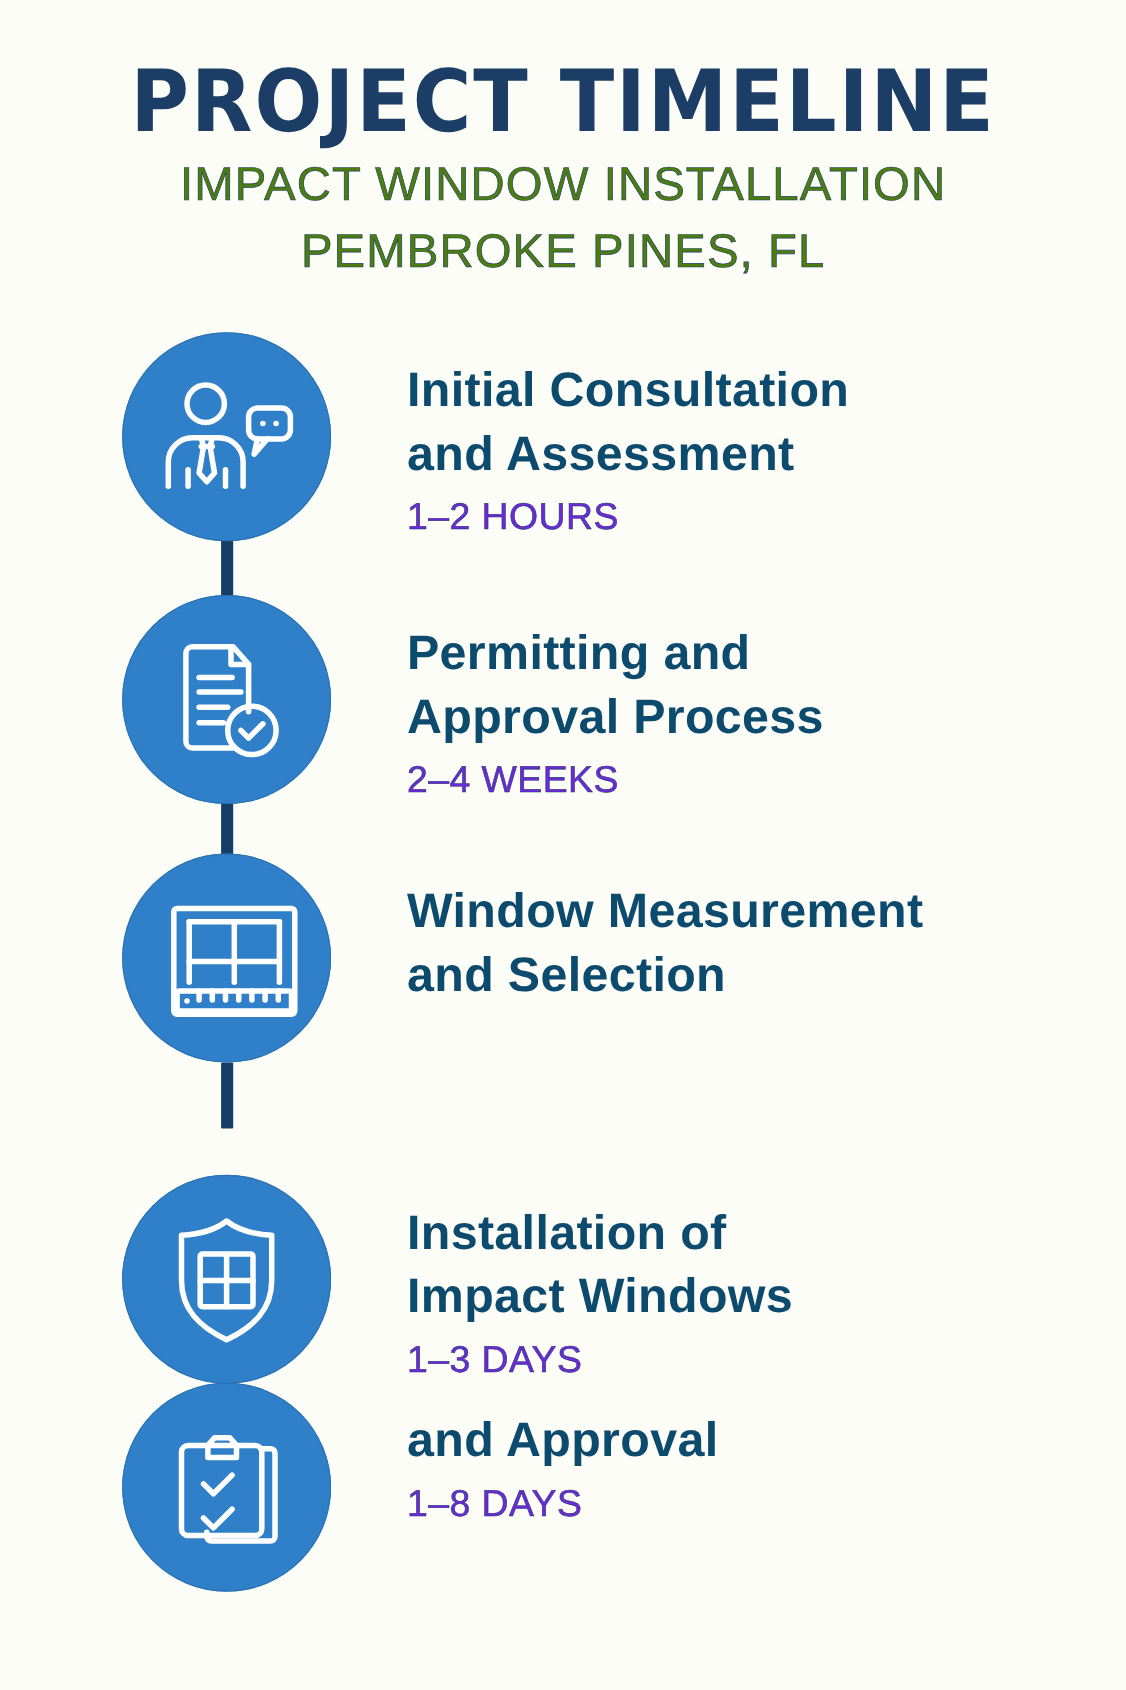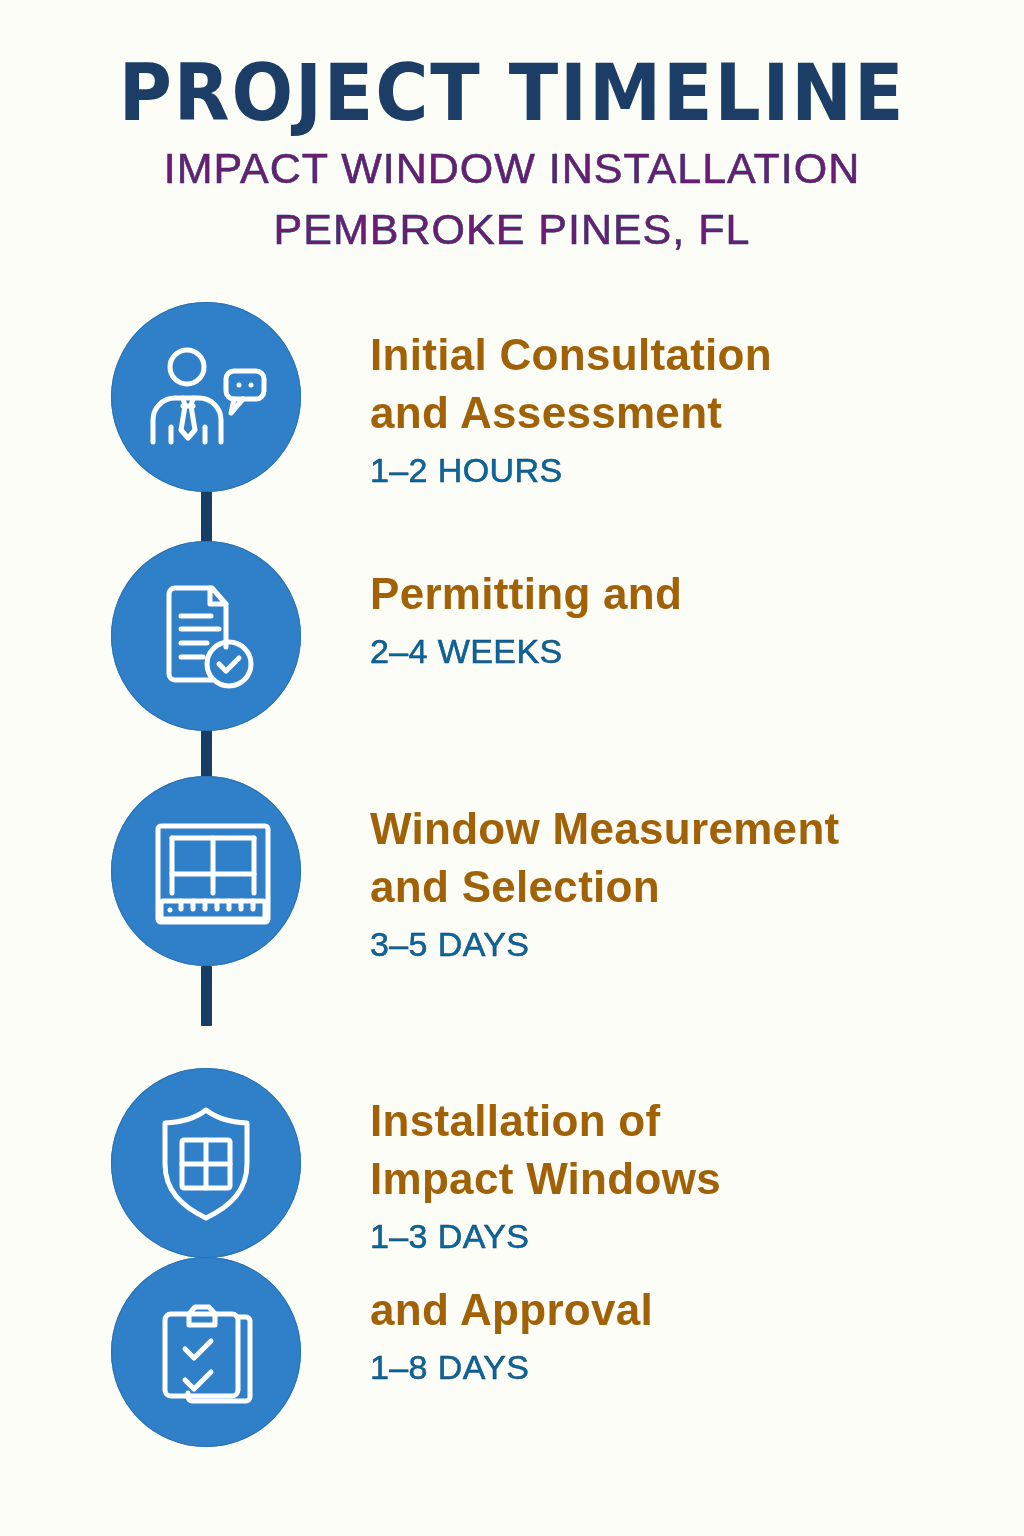--- a/index.html
+++ b/index.html
@@ -35,21 +35,21 @@
       font-family: "DejaVu Sans", sans-serif;
       transform: scaleX(0.93);
     }
     .subtitle {
       position: absolute;
       left: 0;
       width: 1024px;
       font-size: 43px;
       font-weight: 400;
       line-height: 50px;
-      color: #701a75;
+      color: #4d7c0f;
       letter-spacing: 1px;
       font-family: "Liberation Sans", sans-serif;
       -webkit-text-stroke: 0.6px #1b3d66;
     }
     .subtitle.l1 { top: 143px; }
     .subtitle.l2 { top: 204px; }
 
     .timeline {
       position: absolute;
       left: 0;
@@ -90,29 +90,29 @@
     .step-text {
       position: absolute;
       left: 370px;
       top: 24px;
       width: 620px;
     }
     .step-title {
       font-size: 44px;
       font-weight: 700;
       line-height: 58px;
-      color: #a16207;
+      color: #0c4a6e;
       letter-spacing: 0.3px;
     }
     .step-duration {
       margin-top: 6px;
       font-size: 34px;
       font-weight: 400;
       line-height: 44px;
-      color: #0369a1;
+      color: #6d28d9;
       letter-spacing: 0.4px;
       -webkit-text-stroke: 0.5px #1a3a5f;
     }
   </style>
 </head>
 <body>
 
 <div class="header">
   <div class="title">PROJECT TIMELINE</div>
   <div class="subtitle l1">IMPACT WINDOW INSTALLATION</div>
@@ -156,20 +156,21 @@
         <line x1="40" y1="45" x2="70" y2="45"></line>
         <line x1="40" y1="58" x2="78" y2="58"></line>
         <line x1="40" y1="72" x2="66" y2="72"></line>
         <line x1="40" y1="86" x2="62" y2="86"></line>
         <circle cx="88" cy="93" r="22"></circle>
         <path d="M78 93 l7 7 13-13"></path>
       </svg>
     </div>
     <div class="step-text">
       <div class="step-title">Permitting and</div>
+      <div class="step-title">Approval Process</div>
       <div class="step-duration">2–4 WEEKS</div>
     </div>
   </div>
 
   <div class="step" style="top:776px;">
     <div class="circle">
       <svg viewBox="0 0 130 130" fill="none" stroke="#ffffff" stroke-width="5" stroke-linecap="round" stroke-linejoin="round">
         <rect x="17" y="20" width="110" height="96" rx="3"></rect>
         <line x1="31" y1="32" x2="113" y2="32"></line>
         <line x1="31" y1="32" x2="31" y2="87"></line>
@@ -183,21 +184,20 @@
         <line x1="64" y1="95" x2="64" y2="103"></line>
         <line x1="76" y1="95" x2="76" y2="103"></line>
         <line x1="88" y1="95" x2="88" y2="103"></line>
         <line x1="100" y1="95" x2="100" y2="103"></line>
         <line x1="112" y1="95" x2="112" y2="103"></line>
       </svg>
     </div>
     <div class="step-text">
       <div class="step-title">Window Measurement</div>
       <div class="step-title">and Selection</div>
-      <div class="step-duration">3–5 DAYS</div>
     </div>
   </div>
 
   <div class="step" style="top:1068px;padding-left:12px;">
     <div class="circle">
       <svg viewBox="0 0 130 130" fill="none" stroke="#ffffff" stroke-width="5" stroke-linecap="round" stroke-linejoin="round">
         <path d="M65 12 C55 20 42 24 24 25 V66 C24 92 40 108 65 120 C90 108 106 92 106 66 V25 C88 24 75 20 65 12 Z"></path>
         <rect x="41" y="42" width="48" height="48" rx="2"></rect>
         <line x1="65" y1="42" x2="65" y2="90"></line>
         <line x1="41" y1="66" x2="89" y2="66"></line>

